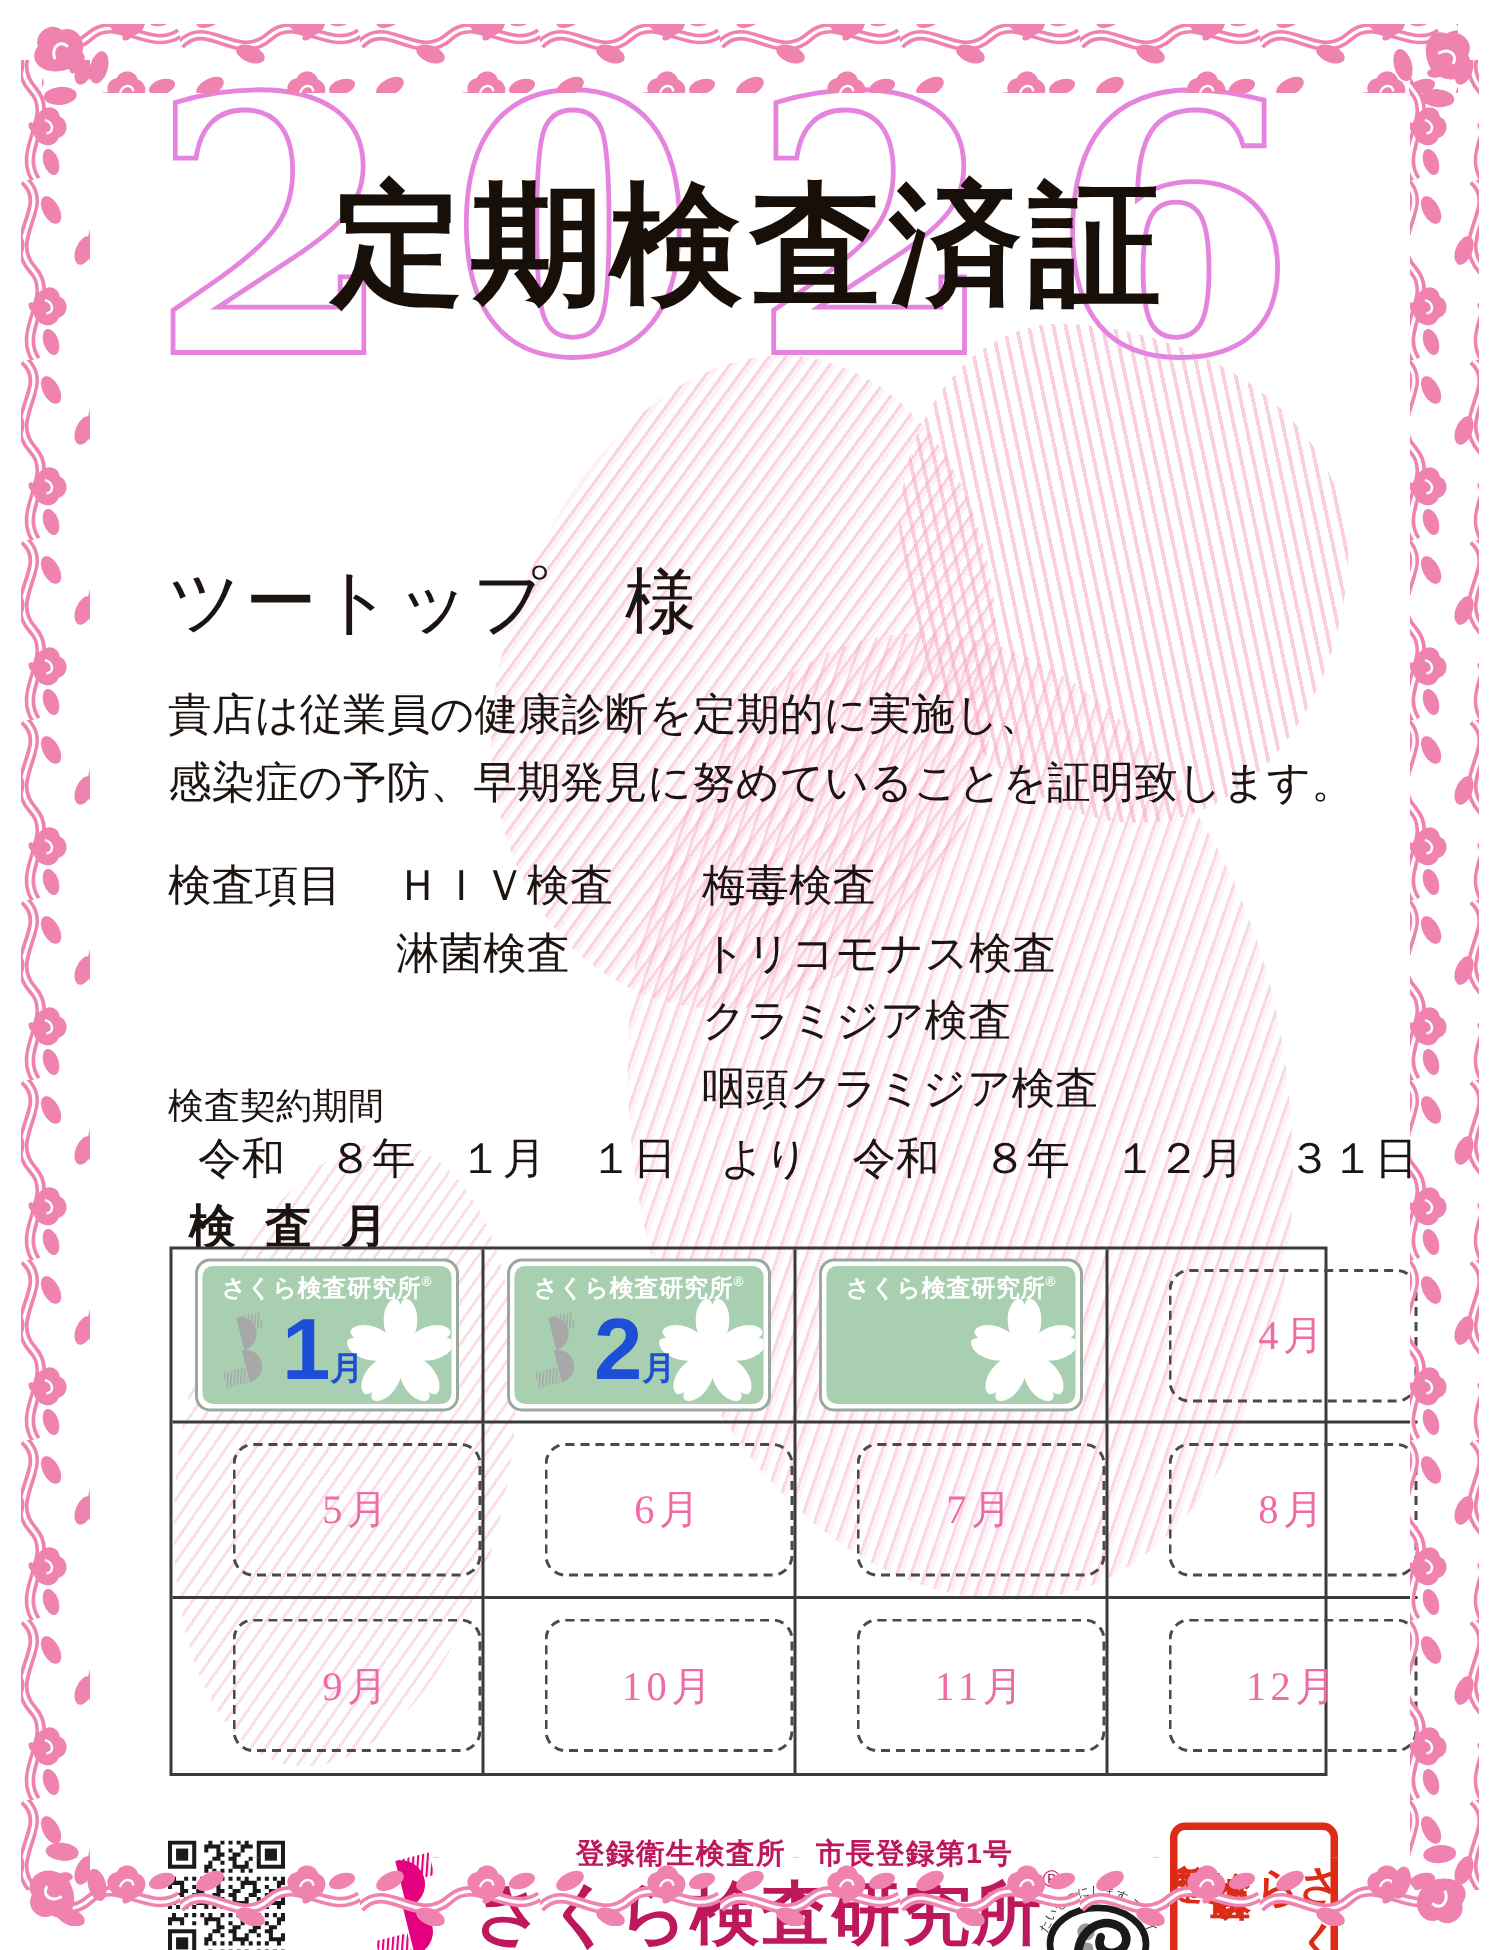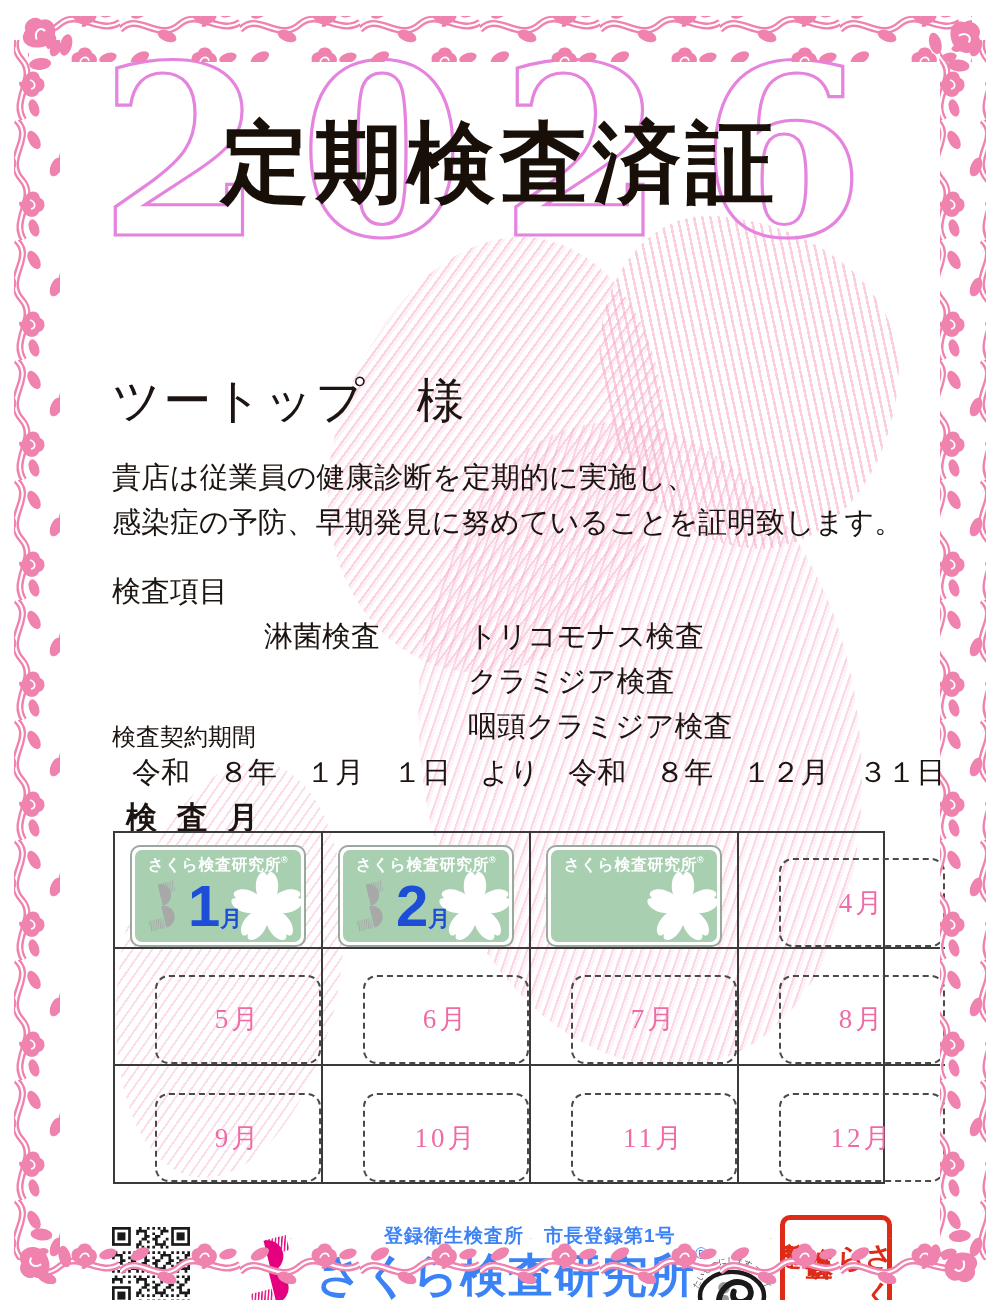--- a/index.html
+++ b/index.html
@@ -37,40 +37,40 @@
   .r2c0{grid-area:3/2}.r2c1{grid-area:3/3}
   .r3c0{grid-area:4/2}.r3c1{grid-area:4/3}
   .period-label{left:112px;top:602px;font-size:24px;}
   .period-value{left:132px;top:634px;font-size:29px;}
   .cal-label{left:126px;top:678px;font-size:31px;font-weight:bold;letter-spacing:6px;}
   
   .cal-grid{left:113px;top:712px;width:772px;height:353px;display:grid;
             grid-template-rows:repeat(3,1fr);grid-template-columns:repeat(4,1fr);
             border:2.5px solid #3a3a3a;box-sizing:border-box;}
   .cell{border-right:2.5px solid #3a3a3a;border-bottom:2.5px solid #3a3a3a;box-sizing:border-box;
-        display:flex;align-items:flex-end;justify-content:center;}
+        display:flex;align-items:center;justify-content:center;}
   .cell:nth-child(4n){border-right:none;}
   .cell:nth-child(n+9){border-bottom:none;}
   .dash{width:162px;height:85px;border:2.2px dashed #4a4a4a;border-radius:14px;
         display:flex;align-items:center;justify-content:center;margin-left:40px;}
   .mlabel{color:#ef6ba6;font-size:27px;letter-spacing:3px;}
   .stamp{width:176px;height:102px;background:#fff;border:2px solid #9aa89e;border-radius:10px;
          padding:3px;box-sizing:border-box;}
   .stamp-in{position:relative;width:100%;height:100%;background:#a7cfb0;border-radius:7px;overflow:hidden;}
   .stamp-brand{margin-top:5px;text-align:center;color:#fff;font-weight:bold;font-size:16px;
                letter-spacing:.5px;font-family:"Liberation Sans","DejaVu Sans",sans-serif;white-space:nowrap;}
   .stamp-brand .rg{font-size:9px;vertical-align:top;}
   .stamp-row{position:absolute;left:5px;top:27px;display:flex;align-items:center;z-index:2;}
   .s-gray{width:44px;height:56px;}
   .stamp-num{font-family:"Liberation Sans","DejaVu Sans",sans-serif;color:#1d4ed8;line-height:1;margin-left:4px;}
   .stamp-num .n{font-size:58px;font-weight:bold;}
   .stamp-num .u{font-size:22px;font-weight:bold;}
   .stamp-flower{position:absolute;right:-12px;top:12px;width:92px;height:92px;z-index:1;}
   
-  .ft{font-family:"Liberation Sans","DejaVu Sans",sans-serif;color:#3b82f6;}
+  .ft{font-family:"Liberation Sans","DejaVu Sans",sans-serif;color:#be185d;}
   .qr{left:112px;top:1108px;width:78px;height:78px;}
   .slogo{left:238px;top:1114px;width:64px;height:78px;}
   .regline{left:384px;top:1104px;font-size:19px;font-weight:bold;letter-spacing:1px;}
   .company{left:316px;top:1126px;font-size:46px;font-weight:bold;letter-spacing:1px;white-space:nowrap;}
   .company .rg{font-size:16px;vertical-align:top;font-weight:normal;}
   .pmark{left:692px;top:1112px;width:80px;height:112px;}
   .seal{left:780px;top:1096px;width:112px;height:120px;border:5px solid #de2b18;border-radius:10px;
         color:#de2b18;display:flex;flex-direction:row-reverse;justify-content:center;gap:4px;
         padding:5px 4px;box-sizing:border-box;font-weight:bold;}
   .seal span{writing-mode:vertical-rl;text-orientation:upright;font-size:28px;line-height:1;letter-spacing:4px;}
@@ -163,20 +163,22 @@
   <div class="content">
     <div class="abs recipient">ツートップ　様</div>
 
     <div class="abs bodytext">
       <div>貴店は従業員の健康診断を定期的に実施し、</div>
       <div>感染症の予防、早期発見に努めていることを証明致します。</div>
     </div>
 
     <div class="abs items">
       <span class="it-label">検査項目</span>
+      <span class="r0c0">ＨＩＶ検査</span>
+      <span class="r0c1">梅毒検査</span>
       <span class="r1c0">淋菌検査</span>
       <span class="r1c1">トリコモナス検査</span>
       <span class="r2c1">クラミジア検査</span>
       <span class="r3c1">咽頭クラミジア検査</span>
     </div>
 
     <div class="abs period-label">検査契約期間</div>
     <div class="abs period-value">令和　８年　１月　１日　より　令和　８年　１２月　３１日</div>
 
     <div class="abs cal-label">検 査 月</div>

